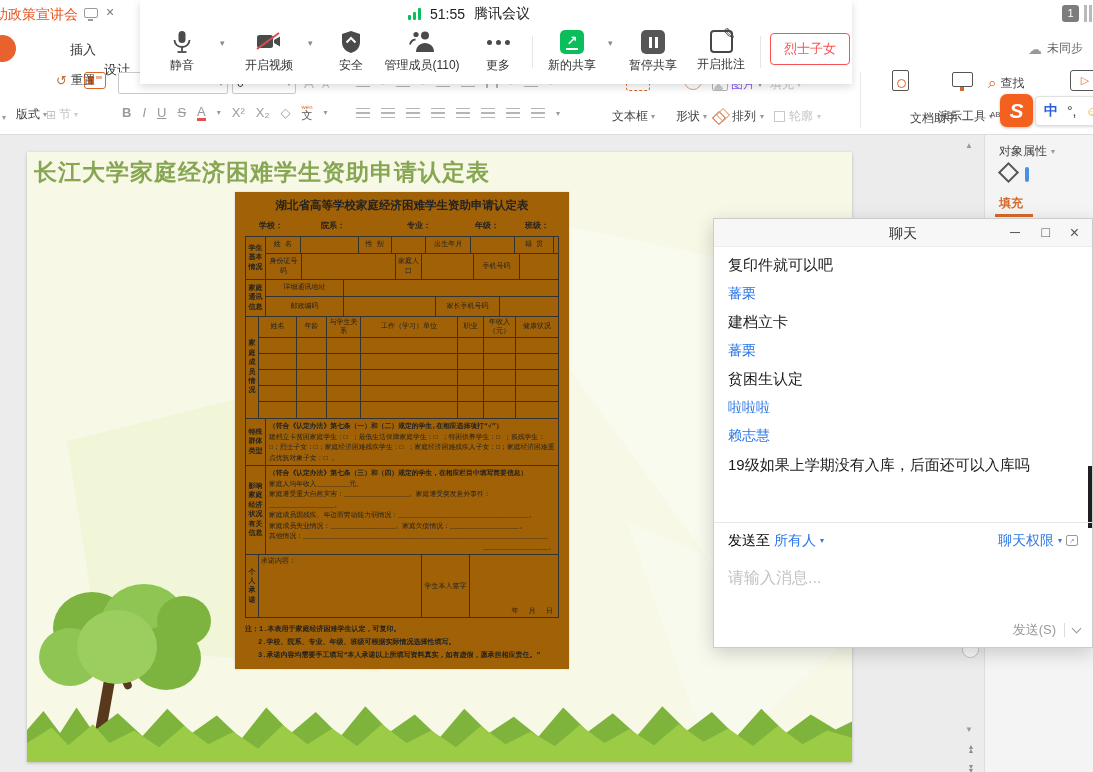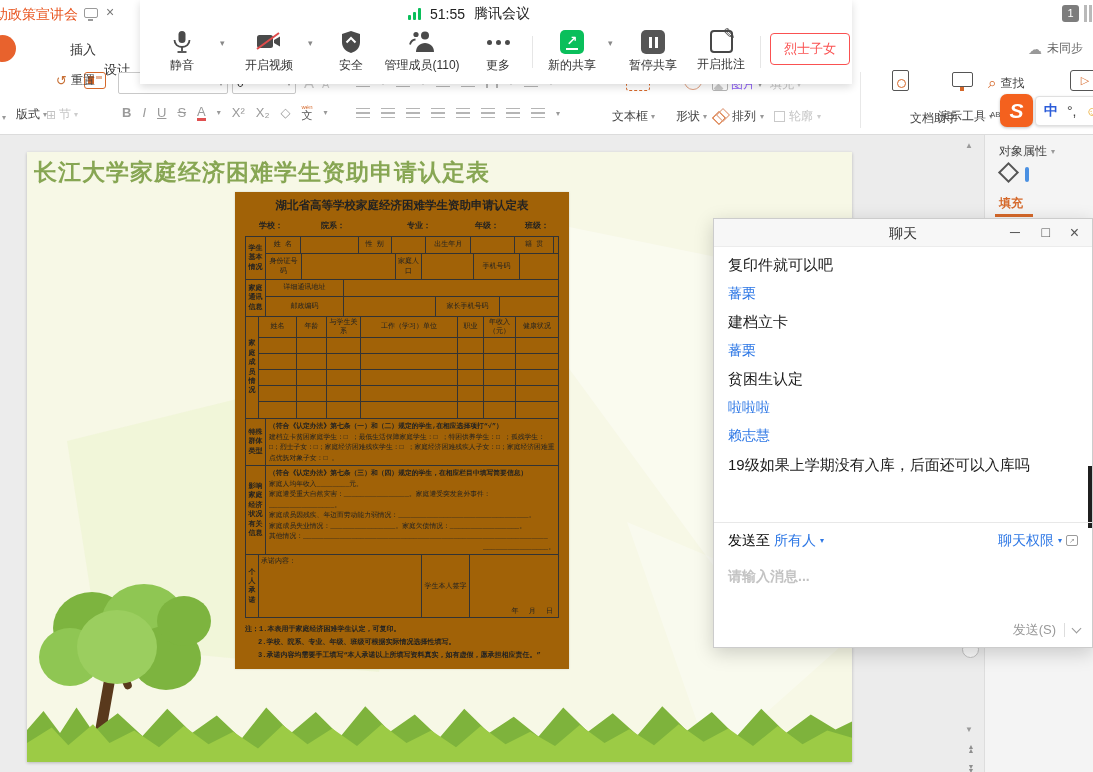--- a/index.html
+++ b/index.html
@@ -133,21 +133,21 @@
   .chat-msgs { position:absolute; left:0; right:0; top:28px; bottom:127px; padding:8px 14px 0; overflow:hidden; }
   .msg { font-size:15px; color:#1a1a1a; margin-bottom:9.5px; line-height:19px; white-space:nowrap; }
   .msg.sender { font-size:14px; color:#2d77e5; }
   .chat-thumb { position:absolute; right:0; top:247px; width:4px; height:62px; background:#1f1f1f; }
   .chat-foot { position:absolute; left:0; right:0; top:303px; height:36px; border-top:1px solid #e8e8e8; display:flex; align-items:center; justify-content:space-between; padding:0 14px; }
   .foot-l, .foot-r { display:flex; align-items:center; gap:4px; font-size:14px; }
   .blue { color:#2d77e5; }
   .bcaret { font-size:8px; color:#2d77e5; }
   .ext-ic { width:12px; height:11px; border:1px solid #9a9a9a; border-radius:2px; font-size:7px; line-height:9px; text-align:center; color:#9a9a9a; }
   .chat-input { position:absolute; left:0; right:0; top:339px; bottom:0; }
-  .chat-input textarea { width:100%; height:58px; border:0; outline:0; resize:none; font-family:inherit; font-size:14px; color:#333; padding:10px 14px;font-weight:bold; }
+  .chat-input textarea { width:100%; height:58px; border:0; outline:0; resize:none; font-family:inherit; font-size:16px; color:#333; padding:10px 14px; }
   .chat-input textarea::placeholder { color:#c3c3c3; }
   .send-row { position:absolute; right:12px; bottom:8px; display:flex; align-items:center; gap:8px; font-size:13px; color:#999; }
   .send-sep { width:1px; height:14px; background:#ddd; }
   .chev { width:7px; height:7px; border-right:1.5px solid #999; border-bottom:1.5px solid #999; transform:rotate(45deg); margin-top:-3px; }
 </style>
 </head>
 <body>
 
 <div class="screen">
 

